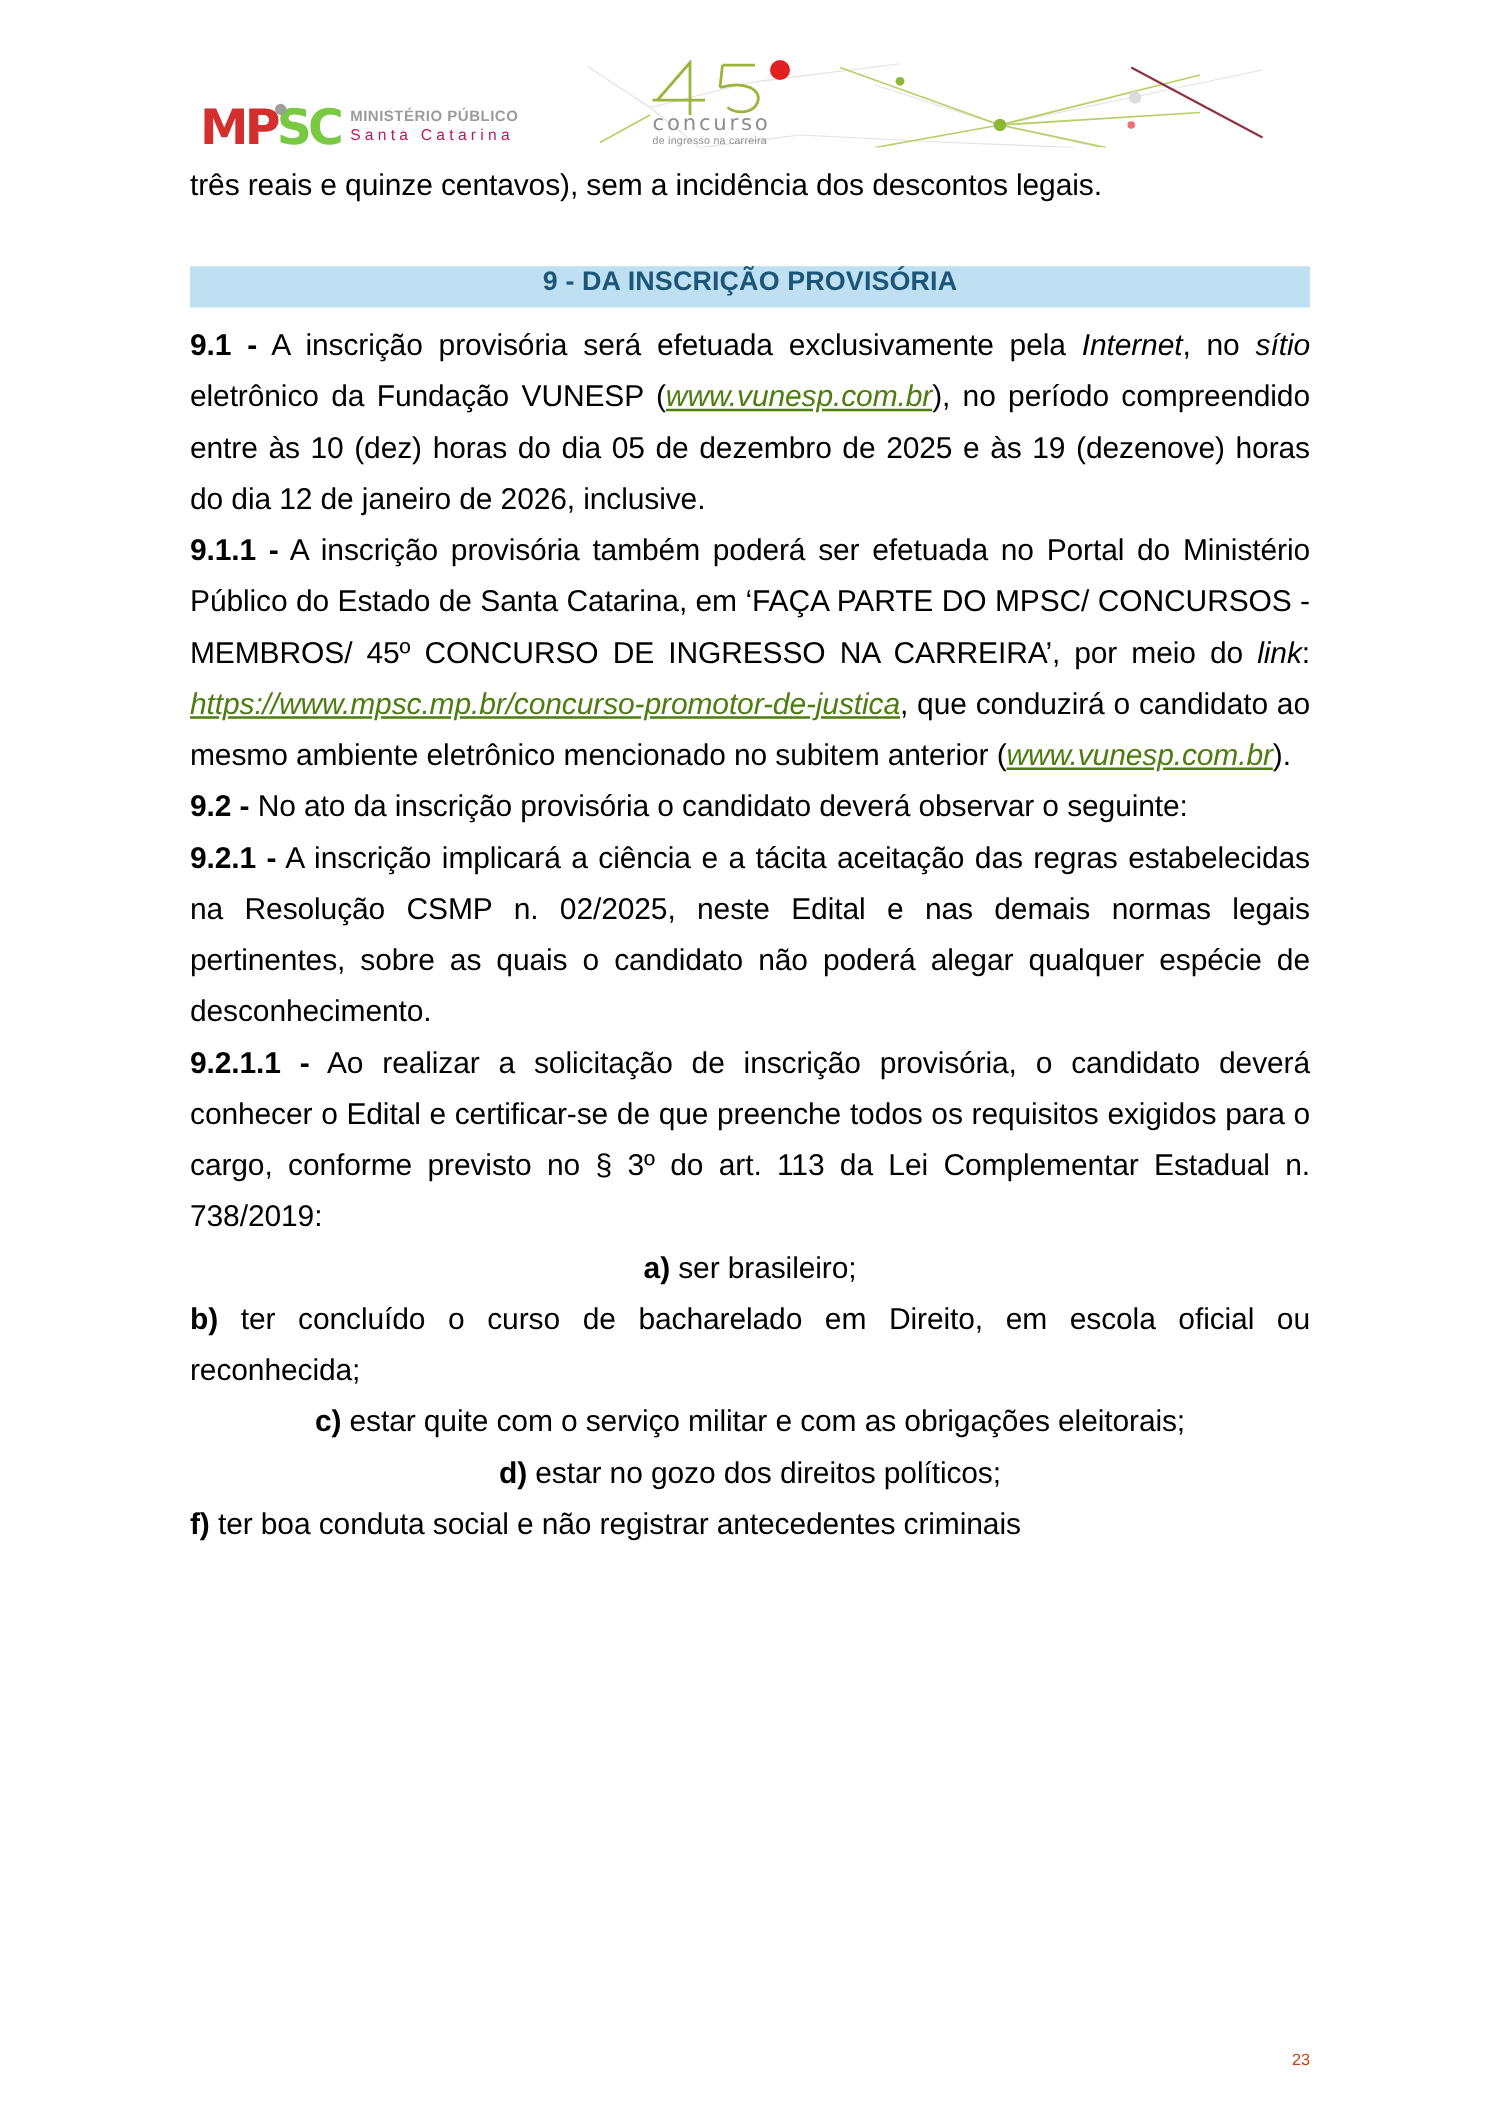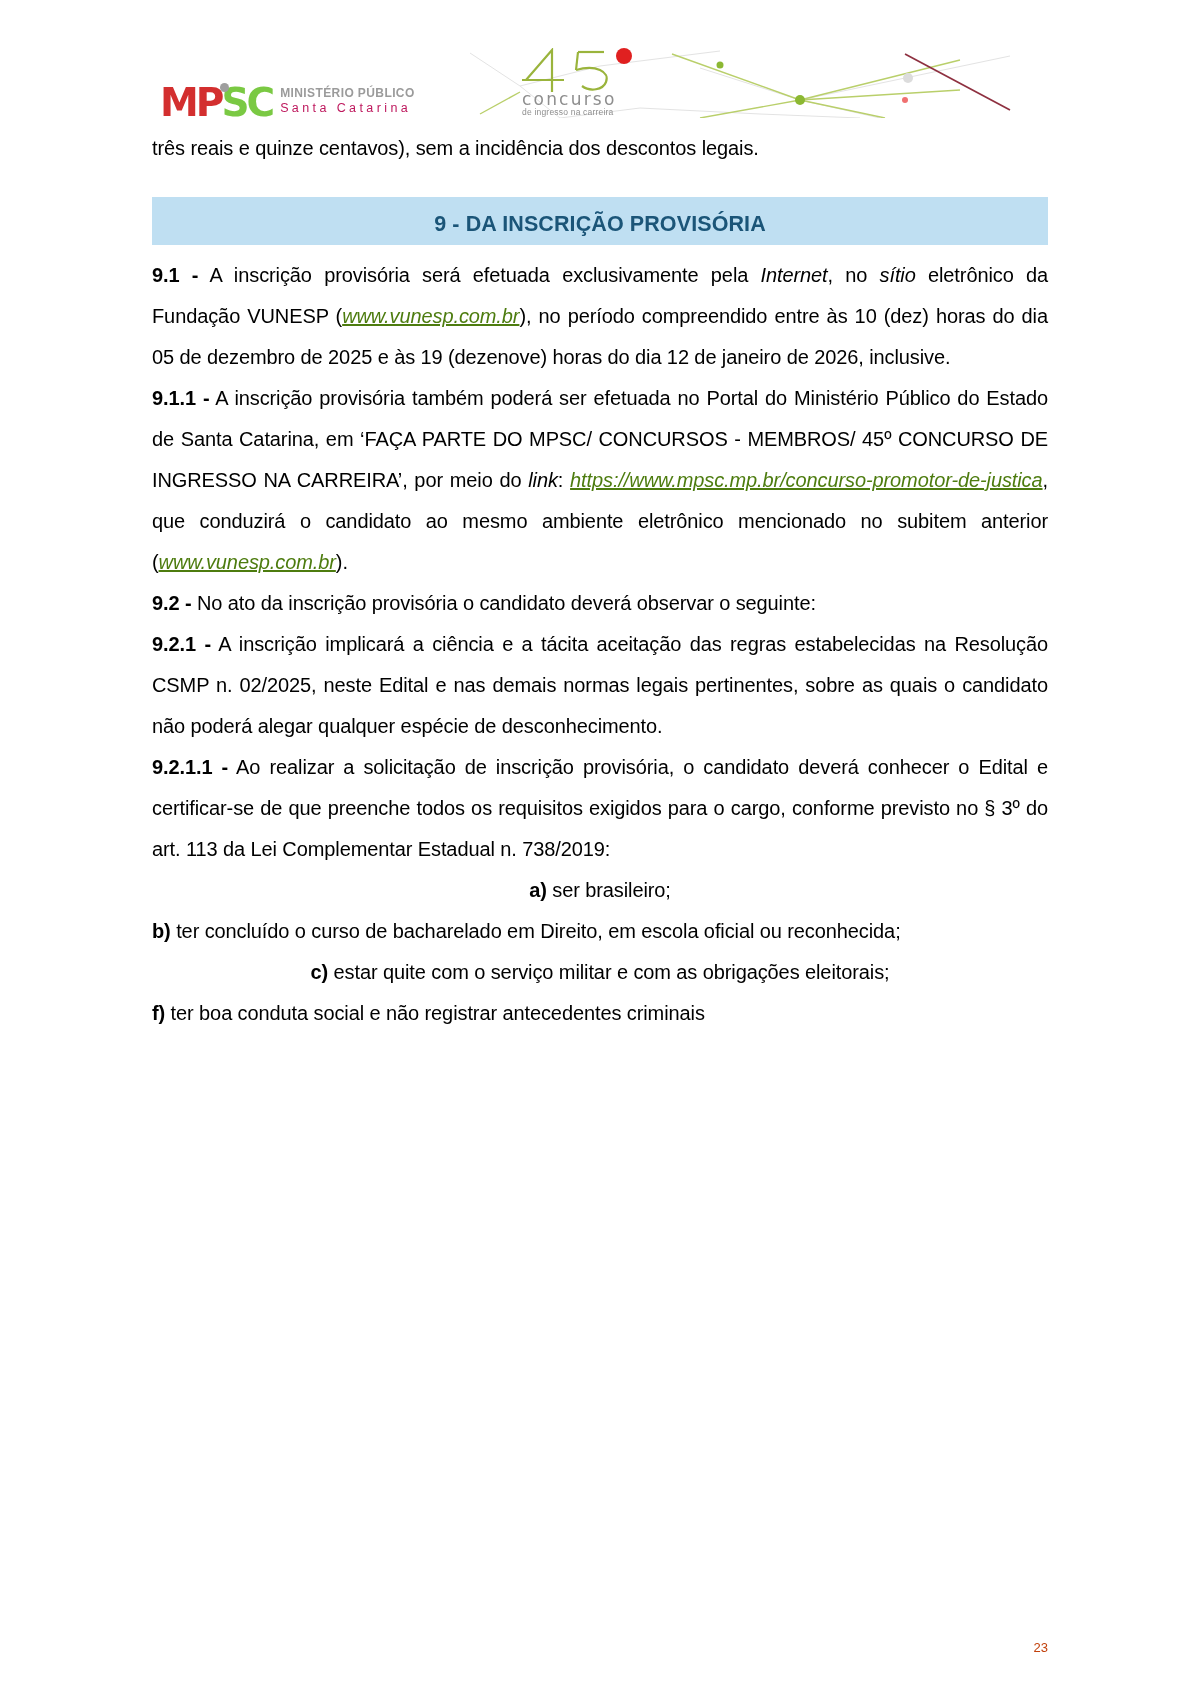--- a/index.html
+++ b/index.html
@@ -98,21 +98,21 @@
     font-size: 8.5px;
     color: #8e8e8e;
     letter-spacing: 0.2px;
   }
 
   
   .content {
     padding-top: 10px;
   }
   p.body {
-    font-size: 20px;
+    font-size: 24px;
     line-height: 41px;
     margin: 0;
     text-align: justify;
     text-justify: inter-word;
     letter-spacing: -0.1px;
   }
   p.nojust { text-align: center; }
   .b { font-weight: bold; }
   .i { font-style: italic; }
   .lnk {
@@ -121,22 +121,22 @@
     text-decoration: underline;
   }
 
   
   .section-bar {
     background: #bfdff2;
     color: #1b5578;
     font-weight: bold;
     font-size: 21.5px;
     text-align: center;
-    padding: 15px 0 8px 0;
-    margin: 28px 0 10px 0;
+    padding: 0 0 8px 0;
+    margin: 44px 0 10px 0;
     letter-spacing: 0.1px;
   }
 
   
   .page-number {
     position: absolute;
     right: 152px;
     bottom: 42px;
     font-size: 13px;
     color: #c2410c;
@@ -222,20 +222,21 @@
     <p class="body"><span class="b">9.2.1 -</span> <span>A inscrição implicará a ciência e a tácita aceitação das regras estabelecidas na Resolução CSMP n. 02/2025, neste Edital e nas demais normas legais pertinentes, sobre as quais o candidato não poderá alegar qualquer espécie de desconhecimento.</span></p>
 
     <p class="body"><span class="b">9.2.1.1 -</span> <span>Ao realizar a solicitação de inscrição provisória, o candidato deverá conhecer o Edital e certificar-se de que preenche todos os requisitos exigidos para o cargo, conforme previsto no § 3º do art. 113 da Lei Complementar Estadual n. 738/2019:</span></p>
 
     <p class="body nojust"><span class="b">a)</span> <span>ser brasileiro;</span></p>
 
     <p class="body"><span class="b">b)</span> <span>ter concluído o curso de bacharelado em Direito, em escola oficial ou reconhecida;</span></p>
 
     <p class="body nojust"><span class="b">c)</span> <span>estar quite com o serviço militar e com as obrigações eleitorais;</span></p>
 
+    <p class="body nojust"><span class="b">d)</span> <span>estar no gozo dos direitos políticos;</span></p>
 
 
     <p class="body"><span class="b">f)</span> <span>ter boa conduta social e não registrar antecedentes criminais</span></p>
 
   </div>
 
   <div class="page-number">23</div>
 
 </div>
 

